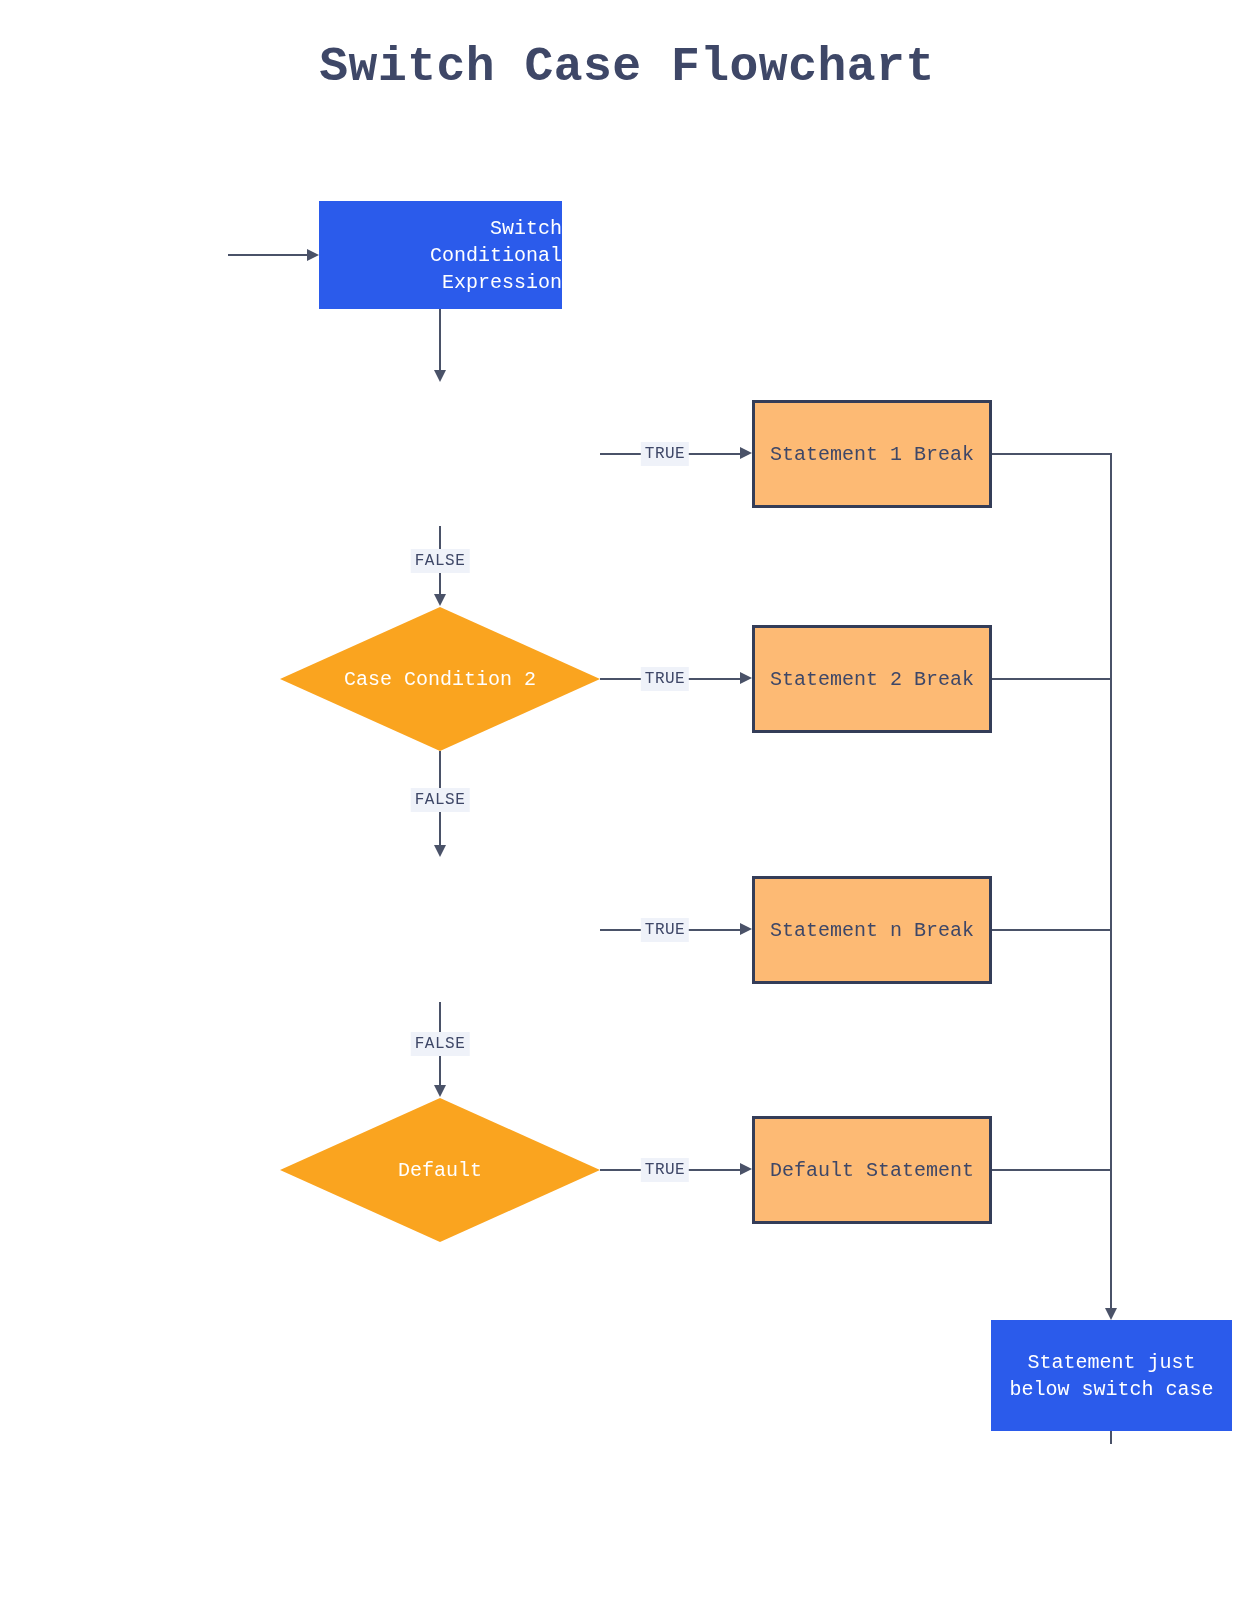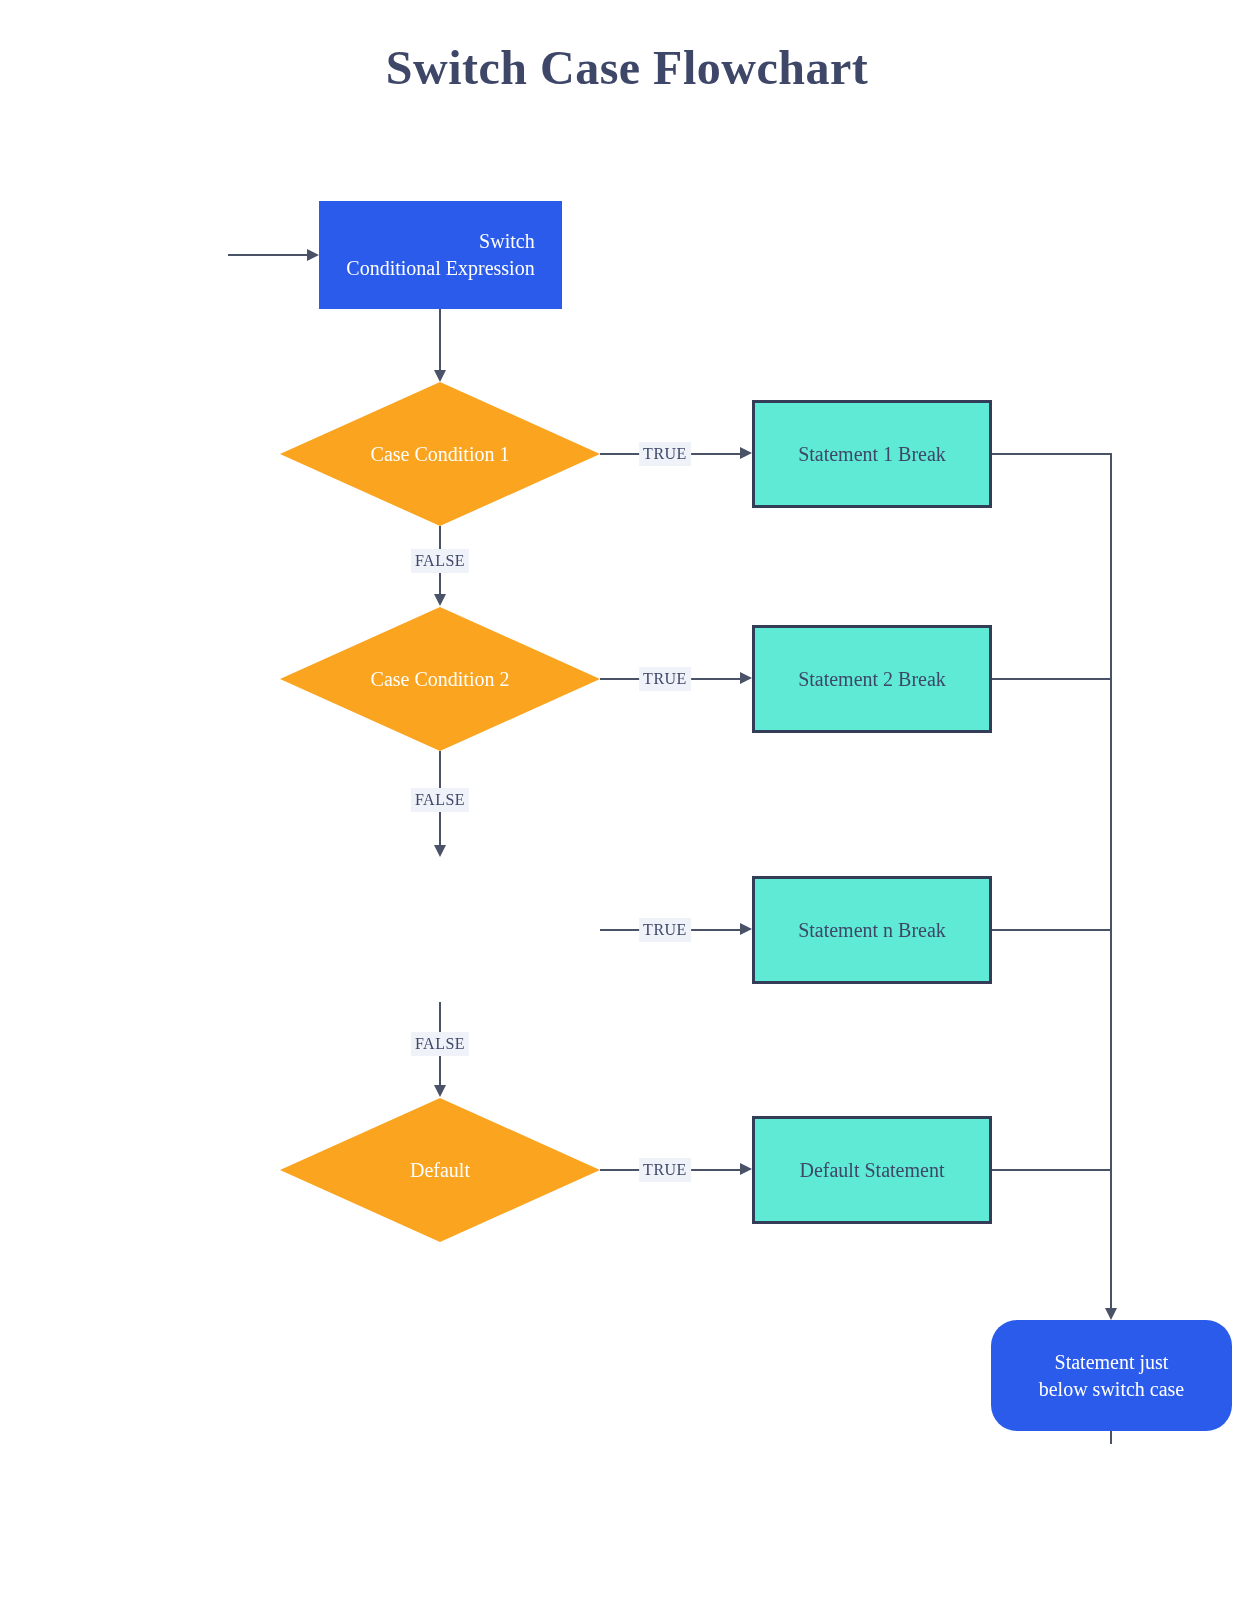--- a/index.html
+++ b/index.html
@@ -4,41 +4,41 @@
 <style>
   :root{
     --green:#55B98B; --blue:#2B5BEB; --orange:#FAA41F; --red:#C94744;
     --line:#4A5268; --node-border:#343D58; --text-dark:#3E4767;
     --label-bg:#EFF2F9; --canvas-bg:#FFFFFF;
   }
   html,body{margin:0;padding:0;background:#fff;}
   .canvas{
     position:relative; width:1254px; height:1444px; overflow:hidden;
     background:var(--canvas-bg);
-    font-family:Liberation Serif, serif;
+    font-family:Liberation Mono, monospace;
   }
   .title{
     position:absolute; left:0; top:40px; width:100%; margin:0;
     text-align:center; font-size:48px; font-weight:600;
     color:var(--text-dark); letter-spacing:0.5px;
   }
   
   .node{
     position:absolute; display:flex; align-items:center; justify-content:center;
     text-align:center; box-sizing:border-box;
   }
   .node span{white-space:pre-line; line-height:1.35;}
   .pill{border-radius:60px; color:#fff;}
   .pill.start{left:22px; top:202px; width:206px; height:108px; background:var(--green); font-size:22px; letter-spacing:1px;}
   .pill.end{left:1058px; top:1483px; width:167px; height:93px; background:var(--red); font-size:21px; letter-spacing:1px;}
   .proc{background:var(--blue); color:#fff; font-size:20px;}
   .proc.switch{left:319px; top:201px; width:243px; height:108px;text-align:right;}
-  .proc.below{left:991px; top:1320px; width:241px; height:111px;border-radius:26px;}
+  .proc.below{left:991px; top:1320px; width:241px; height:111px;}
   .stmt{
-    left:752px; width:240px; height:108px; background:#5eead4;
+    left:752px; width:240px; height:108px; background:#fdba74;
     border:3px solid var(--node-border); color:var(--text-dark); font-size:20px;
   }
   .diamond{
     left:280px; width:320px; height:144px; background:var(--orange);
     clip-path:polygon(50% 0,100% 50%,50% 100%,0 50%);
     color:#fff; font-size:20px;
   }
   
   .h-line,.v-line{position:absolute; background:var(--line);}
   .h-line{height:2px;}
@@ -62,23 +62,20 @@
   <div class="h-line" style="left:228px;top:254px;width:79px"></div>
   <div class="arr-r" style="left:307px;top:249px"></div>
 
   <div class="node proc switch">
     <span>Switch
 Conditional Expression</span>
   </div>
   <div class="v-line" style="left:439px;top:309px;height:61px"></div>
   <div class="arr-d" style="left:434px;top:370px"></div>
 
-  <div class="node diamond" style="top:382px">
-    <span>Case Condition 1</span>
-  </div>
   <div class="h-line" style="left:600px;top:453px;width:140px"></div>
   <div class="arr-r" style="left:740px;top:447px"></div>
   <span class="edge-label" style="left:665px;top:442px">TRUE</span>
   <div class="node stmt" style="top:400px">
     <span>Statement 1 Break</span>
   </div>
   <div class="h-line" style="left:992px;top:453px;width:118px"></div>
   <div class="v-line" style="left:439px;top:526px;height:68px"></div>
   <div class="arr-d" style="left:434px;top:594px"></div>
   <span class="edge-label" style="left:440px;top:549px">FALSE</span>

